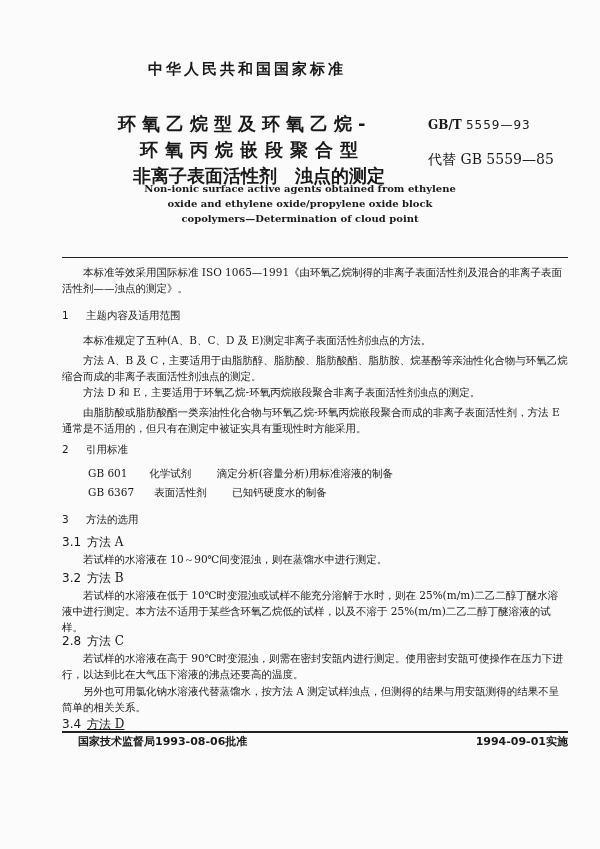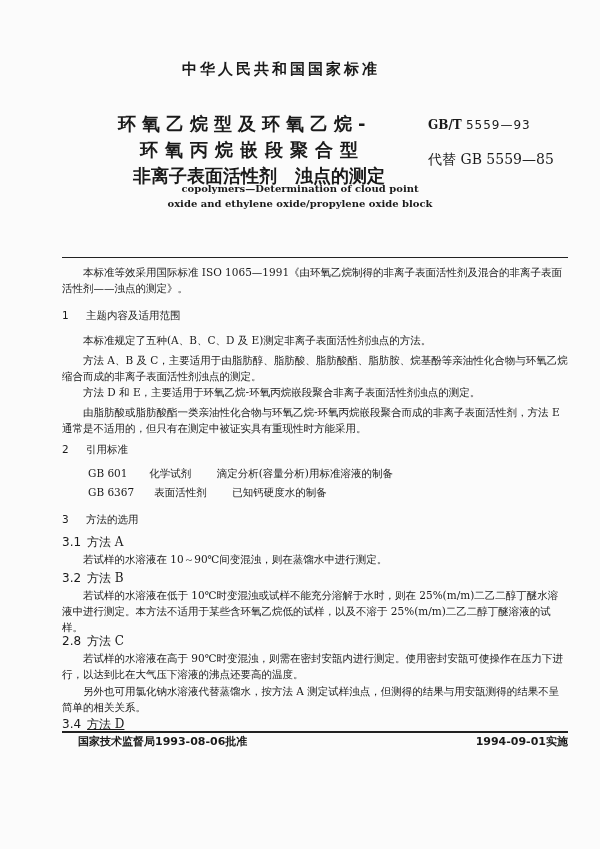--- a/index.html
+++ b/index.html
@@ -1,21 +1,21 @@
 <!DOCTYPE html>
 <html><head>
   <meta charset="utf-8">
   <style>
     html, body { margin: 0; padding: 0; }
     body {
       width: 600px; height: 849px; background: #fbfbfb; position: relative; overflow: hidden;
       font-family: "DejaVu Sans", sans-serif; color: #1a1a1a;
     }
     .abs { position: absolute; }
-    .national { left: 148px; top: 60px; font-size: 15px; font-weight: bold; letter-spacing: 3px; margin-left: 34px; }
+    .national { left: 148px; top: 60px; font-size: 15px; font-weight: bold; letter-spacing: 3px; }
     .title-line { left: 118px; font-size: 18px; font-weight: bold; white-space: nowrap; }
     .t1 { top: 112px; letter-spacing: 6px; }
     .t2 { top: 138px; left: 140px; letter-spacing: 7px; }
     .t3 { top: 164px; left: 133px; letter-spacing: 0px; }
     .gbno { left: 428px; top: 118px; font-size: 12px; font-weight: bold; font-family: "DejaVu Serif", serif; }
     .gbno .num { font-family: "DejaVu Sans", sans-serif; font-weight: normal; letter-spacing: 1px; }
     .replace { left: 428px; top: 151px; font-size: 14px; font-family: "DejaVu Serif", serif; }
     .en { left: 100px; width: 400px; text-align: center; font-family: "DejaVu Serif", serif; font-weight: bold; font-size: 10px; line-height: 15px; }
     .rule { left: 62px; width: 506px; height: 1px; background: #222; }
     .p { left: 62px; width: 506px; font-size: 10.5px; line-height: 16px; font-family: "DejaVu Serif", serif; }
@@ -37,22 +37,23 @@
 <div class="abs title-line t2">环氧丙烷嵌段聚合型</div>
 <div class="abs title-line t3">非离子表面活性剂　浊点的测定</div>
 
 <div class="abs gbno">
   <span>GB/T</span>
   <span class="num">5559—93</span>
 </div>
 <div class="abs replace">代替 GB 5559—85</div>
 
 <div class="abs en" style="top:181px;">
+  <div>Non-ionic surface active agents obtained from ethylene</div>
+  <div>oxide and ethylene oxide/propylene oxide block</div>
   <div>copolymers—Determination of cloud point</div>
-  <div>oxide and ethylene oxide/propylene oxide block</div>
 </div>
 
 <div class="abs rule" style="top:257px;"></div>
 
 <div class="abs p indent" style="top:264px;">本标准等效采用国际标准 ISO 1065—1991《由环氧乙烷制得的非离子表面活性剂及混合的非离子表面活性剂——浊点的测定》。</div>
 
 <div class="abs h" style="top:309px;">
   <span class="n">1</span><span>主题内容及适用范围</span>
 </div>
 <div class="abs p indent" style="top:332px;">本标准规定了五种(A、B、C、D 及 E)测定非离子表面活性剂浊点的方法。</div>

